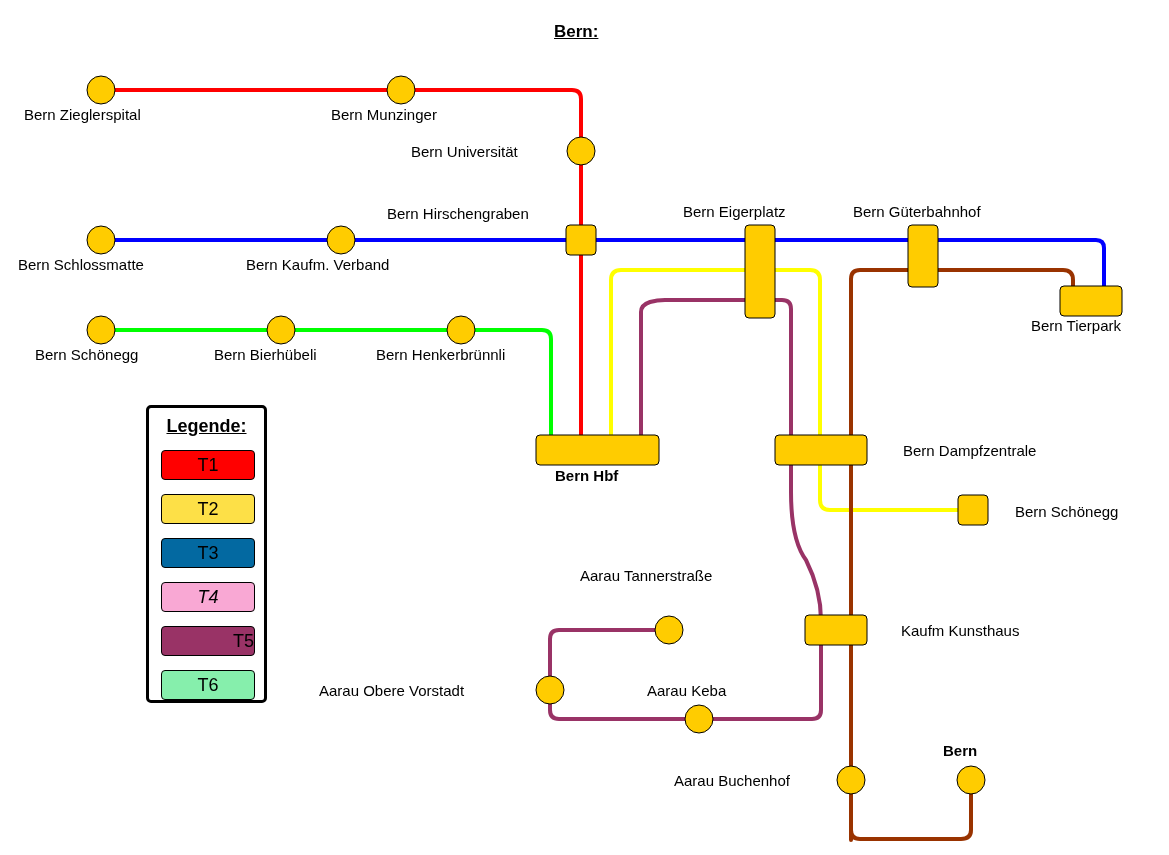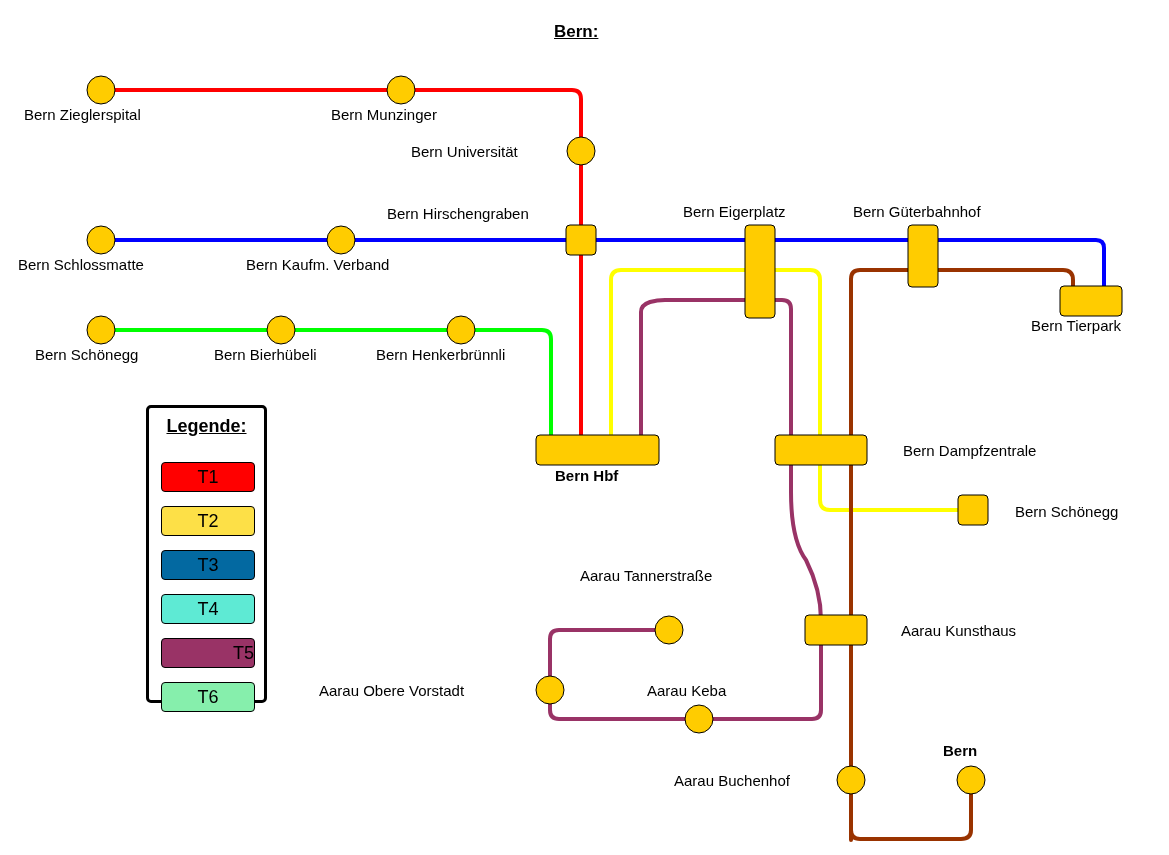--- a/index.html
+++ b/index.html
@@ -3,21 +3,21 @@
 <meta charset="utf-8">
 <style>
   html, body { margin:0; padding:0; background:#ffffff; }
   body { width:1169px; height:855px; position:relative; overflow:hidden; font-family:"Liberation Sans", sans-serif; }
   svg#map { position:absolute; left:0; top:0; }
   .lbl { position:absolute; font-size:15px; color:#000; white-space:nowrap; line-height:20px; }
   .bold { font-weight:bold; }
   .title { position:absolute; left:554px; top:22px; font-size:17px; font-weight:bold; text-decoration:underline; }
   #legend { position:absolute; left:146px; top:405px; width:121px; height:298px; border:3px solid #000; border-radius:5px; box-sizing:border-box; background:#fff; }
   #legend .lh { position:absolute; left:0; right:0; top:8px; text-align:center; font-size:18px; font-weight:bold; text-decoration:underline; }
-  .lg { position:absolute; left:12px; width:92px; height:28px; border:1px solid #000; border-radius:4px; text-align:center; font-size:18px; line-height:28px; color:#000;margin-top:12px; }
+  .lg { position:absolute; left:12px; width:92px; height:28px; border:1px solid #000; border-radius:4px; text-align:center; font-size:18px; line-height:28px; color:#000; }
 </style>
 </head>
 <body>
 
 <svg id="map" width="1169" height="855">
   <g fill="none" stroke-width="4" stroke-linejoin="round" stroke-linecap="round">
     <path id="line-T1" d="M101,90 H572 Q581,90 581,99 V450" stroke="#ff0000"></path>
     <path id="line-T2" d="M101,240 H1096 Q1104,240 1104,248 V300" stroke="#0000ff"></path>
     <path id="line-T3" d="M101,330 H542 Q551,330 551,339 V450" stroke="#00ff00"></path>
     <path id="line-T4" d="M611,450 V280 Q611,270 621,270 H810 Q820,270 820,280 V500 Q820,510 830,510 H974" stroke="#ffff00"></path>
@@ -60,27 +60,27 @@
 <div class="lbl" style="left:683px;top:202px">Bern Eigerplatz</div>
 <div class="lbl" style="left:853px;top:202px">Bern Güterbahnhof</div>
 <div class="lbl" style="left:1031px;top:316px">Bern Tierpark</div>
 <div class="lbl" style="left:35px;top:345px">Bern Schönegg</div>
 <div class="lbl" style="left:214px;top:345px">Bern Bierhübeli</div>
 <div class="lbl" style="left:376px;top:345px">Bern Henkerbrünnli</div>
 <div class="lbl bold" style="left:555px;top:466px">Bern Hbf</div>
 <div class="lbl" style="left:903px;top:441px">Bern Dampfzentrale</div>
 <div class="lbl" style="left:1015px;top:502px">Bern Schönegg</div>
 <div class="lbl" style="left:580px;top:566px">Aarau Tannerstraße</div>
-<div class="lbl" style="left:901px;top:621px">Aarau Kunsthaus</div>
+<div class="lbl" style="left:901px;top:621px">Kaufm Kunsthaus</div>
 <div class="lbl" style="left:319px;top:681px">Aarau Obere Vorstadt</div>
 <div class="lbl" style="left:647px;top:681px">Aarau Keba</div>
 <div class="lbl bold" style="left:943px;top:741px">Bern</div>
 <div class="lbl" style="left:674px;top:771px">Aarau Buchenhof</div>
 
 <div id="legend">
   <div class="lh">Legende:</div>
   <div class="lg" style="top: 42px; background: rgb(255, 0, 0);">T1</div>
   <div class="lg" style="top: 86px; background: #fde047;">T2</div>
   <div class="lg" style="top: 130px; background: #0369a1;">T3</div>
-  <div class="lg" style="top: 174px; background: #5eead4;">T4</div>
+  <div class="lg" style="top: 174px; background: #f9a8d4; font-style: italic;">T4</div>
   <div class="lg" style="top: 218px; background: rgb(153, 51, 102); text-align: right;">T5</div>
   <div class="lg" style="top: 262px; background: #86efac;">T6</div>
 </div>
 
 </body></html>

